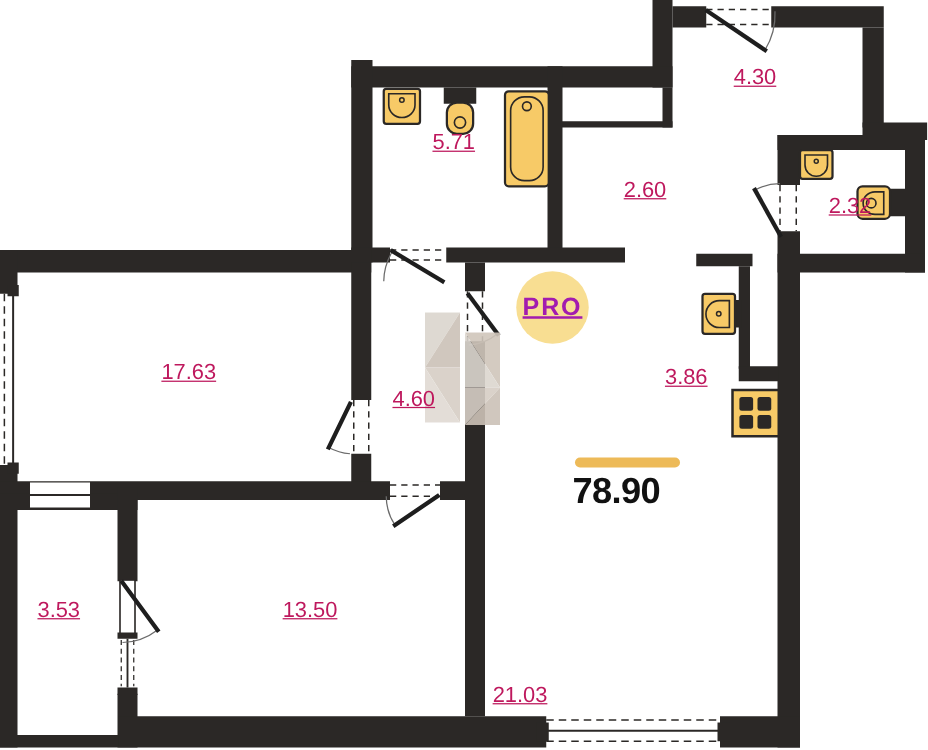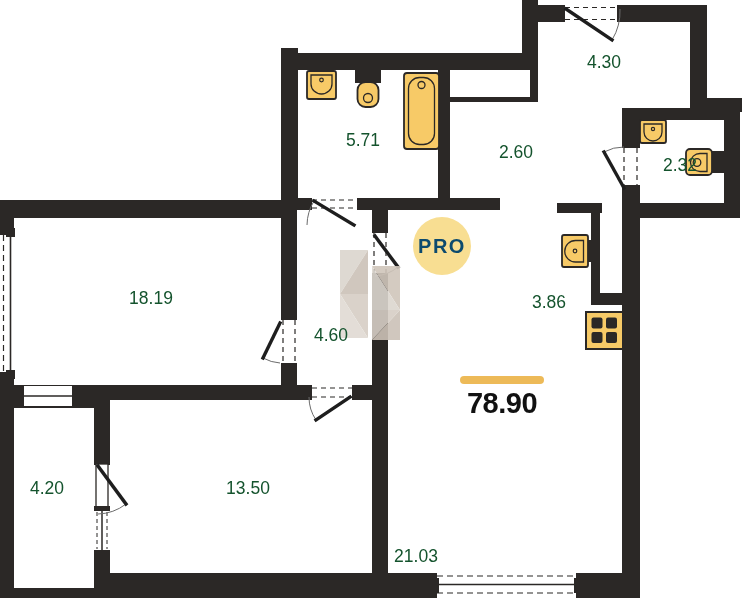--- a/index.html
+++ b/index.html
@@ -1,26 +1,26 @@
 <!DOCTYPE html>
 <html><head>
 <meta charset="utf-8">
 <style>
   html,body{margin:0;padding:0;background:#ffffff;}
   .stage{position:relative;width:742px;height:600px;background:#ffffff;overflow:hidden;
          font-family:"Liberation Sans",sans-serif;}
   .plan-svg{position:absolute;left:0;top:0;}
   .lbl{position:absolute;transform:translate(-50%,-50%);
-       font:400 17.5px "Liberation Sans",sans-serif;color:#14532d;white-space:nowrap;}
-  .total-wrap{position:absolute;left:458px;top:366px;width:88px;text-align:center;margin-top:10px;}
+       font:400 17.5px "Liberation Sans",sans-serif;color:#be185d;white-space:nowrap;text-decoration:underline;}
+  .total-wrap{position:absolute;left:458px;top:366px;width:88px;text-align:left;}
   .total-bar{height:8px;width:84px;margin:0 auto 5px auto;background:#EDBA58;border-radius:4px;}
   .total-num{font:700 29px "Liberation Sans",sans-serif;color:#111;letter-spacing:-0.5px;line-height:1;}
   .badge{position:absolute;left:413px;top:217px;width:58px;height:58px;border-radius:50%;
          background:#F8DE92;display:flex;align-items:center;justify-content:center;}
-  .badge span{font:700 20px "Liberation Sans",sans-serif;color:#0c4a6e;letter-spacing:1.5px;}
+  .badge span{font:700 20px "Liberation Sans",sans-serif;color:#a21caf;letter-spacing:1.5px;text-decoration:underline;}
 </style>
 </head>
 <body>
 
 <div class="stage">
 
 <svg class="plan-svg" width="742" height="600" viewBox="0 0 742 600">
 
   <g fill="#2B2826">
     <rect x="522" y="0" width="16" height="70"></rect>
@@ -178,27 +178,27 @@
     <polygon points="372,310 400,310 372,340" fill="#D6CEC5"></polygon>
     <polygon points="400,310 400,340 372,340" fill="#CCC2B7"></polygon>
   </g>
 </svg>
 
   <div class="badge">
     <span>PRO</span>
   </div>
 
   <div class="lbl" style="left:604px;top:62px">4.30</div>
-  <div class="lbl" style="left:363px;top:140px">5.71</div>
+  <div class="lbl" style="left:363px;top:114px">5.71</div>
   <div class="lbl" style="left:516px;top:152px">2.60</div>
   <div class="lbl" style="left:680px;top:165px">2.32</div>
-  <div class="lbl" style="left:151px;top:298px">18.19</div>
-  <div class="lbl" style="left:331px;top:335px">4.60</div>
+  <div class="lbl" style="left:151px;top:298px">17.63</div>
+  <div class="lbl" style="left:331px;top:319px">4.60</div>
   <div class="lbl" style="left:549px;top:302px">3.86</div>
-  <div class="lbl" style="left:47px;top:488px">4.20</div>
+  <div class="lbl" style="left:47px;top:488px">3.53</div>
   <div class="lbl" style="left:248px;top:488px">13.50</div>
   <div class="lbl" style="left:416px;top:556px">21.03</div>
 
   <div class="total-wrap">
     <div class="total-bar"></div>
     <div class="total-num">78.90</div>
   </div>
 
 </div>
 

